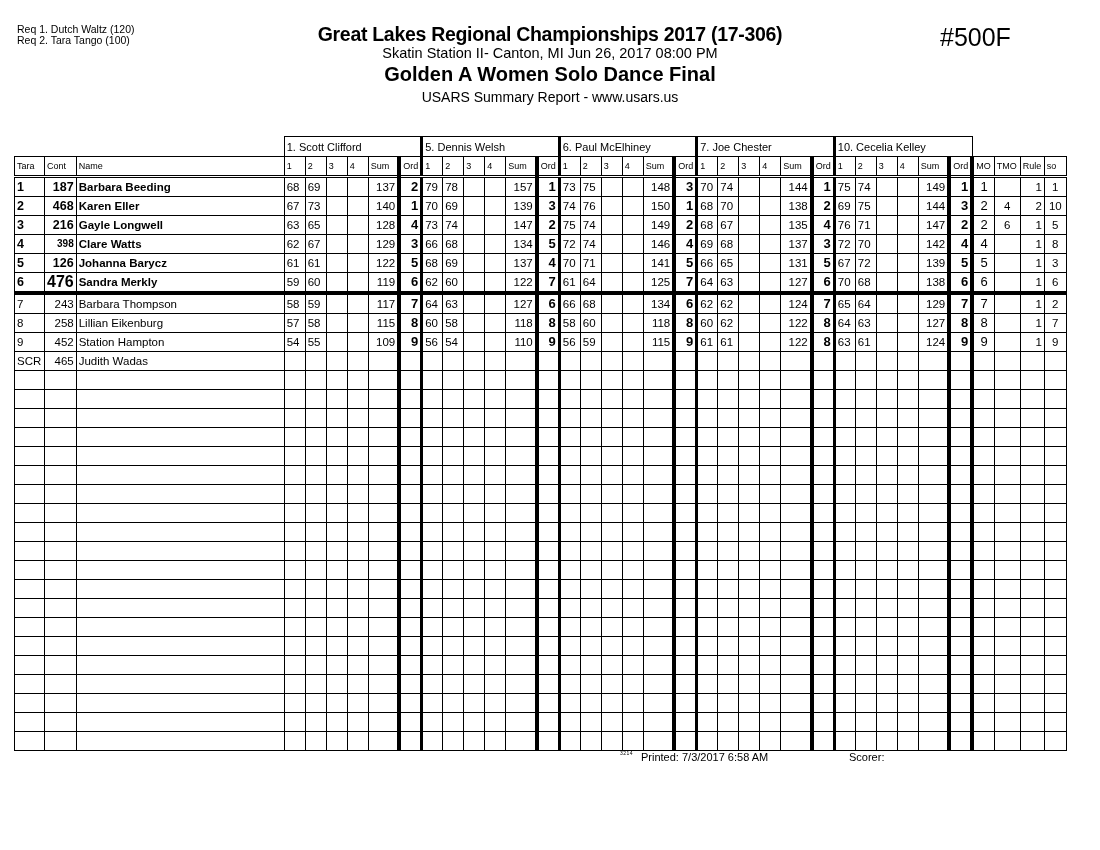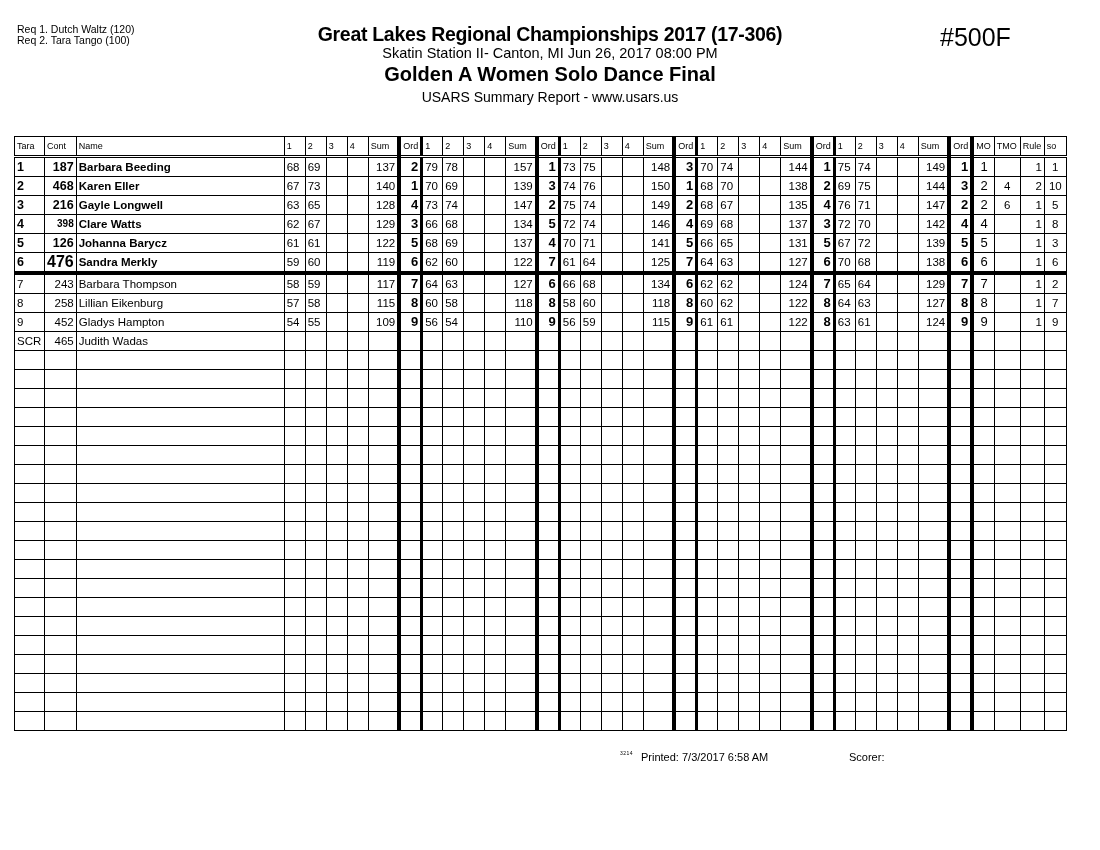--- a/index.html
+++ b/index.html
@@ -78,20 +78,29 @@
       <col style="width:21px">
       <col style="width:21px">
       <col style="width:31px">
       <col style="width:19px">
     <col style="width:22px">
       <col style="width:26px">
       <col style="width:24px">
       <col style="width:22px">
   </colgroup>
   <tbody id="tbody">
+      <tr class="jrow">
+        <td class="blank" colspan="3"></td>
+        <td colspan="6">1.  Scott Clifford</td>
+        <td class="jstart" colspan="6">5.  Dennis  Welsh</td>
+        <td class="jstart" colspan="6">6.  Paul  McElhiney</td>
+        <td class="jstart" colspan="6">7.  Joe  Chester</td>
+        <td class="jstart" colspan="6">10.  Cecelia Kelley</td>
+        <td class="blank" colspan="4"></td>
+      </tr>
       <tr class="colhdr">
         <td>Tara</td>
         <td>Cont</td>
         <td>Name</td>
         <td>1</td>
         <td>2</td>
         <td>3</td>
         <td>4</td>
         <td>Sum</td>
         <td class="ord">Ord</td>
@@ -432,21 +441,21 @@
         <td class="r">127</td>
         <td class="ord">8</td>
         <td class="ord c" style="font-weight: normal; font-size: 11.5px;">8</td>
         <td class="c"></td>
         <td class="r">1</td>
         <td class="c">7</td>
       </tr>
       <tr>
         <td class="pl">9</td>
         <td class="ct r">452</td>
-        <td class="nm">Gladys Hampton</td>
+        <td class="nm">Station Hampton</td>
         <td>54</td>
         <td>55</td>
         <td></td>
         <td></td>
         <td class="r">109</td>
         <td class="ord">9</td>
         <td class=" jstart">56</td>
         <td>54</td>
         <td></td>
         <td></td>

